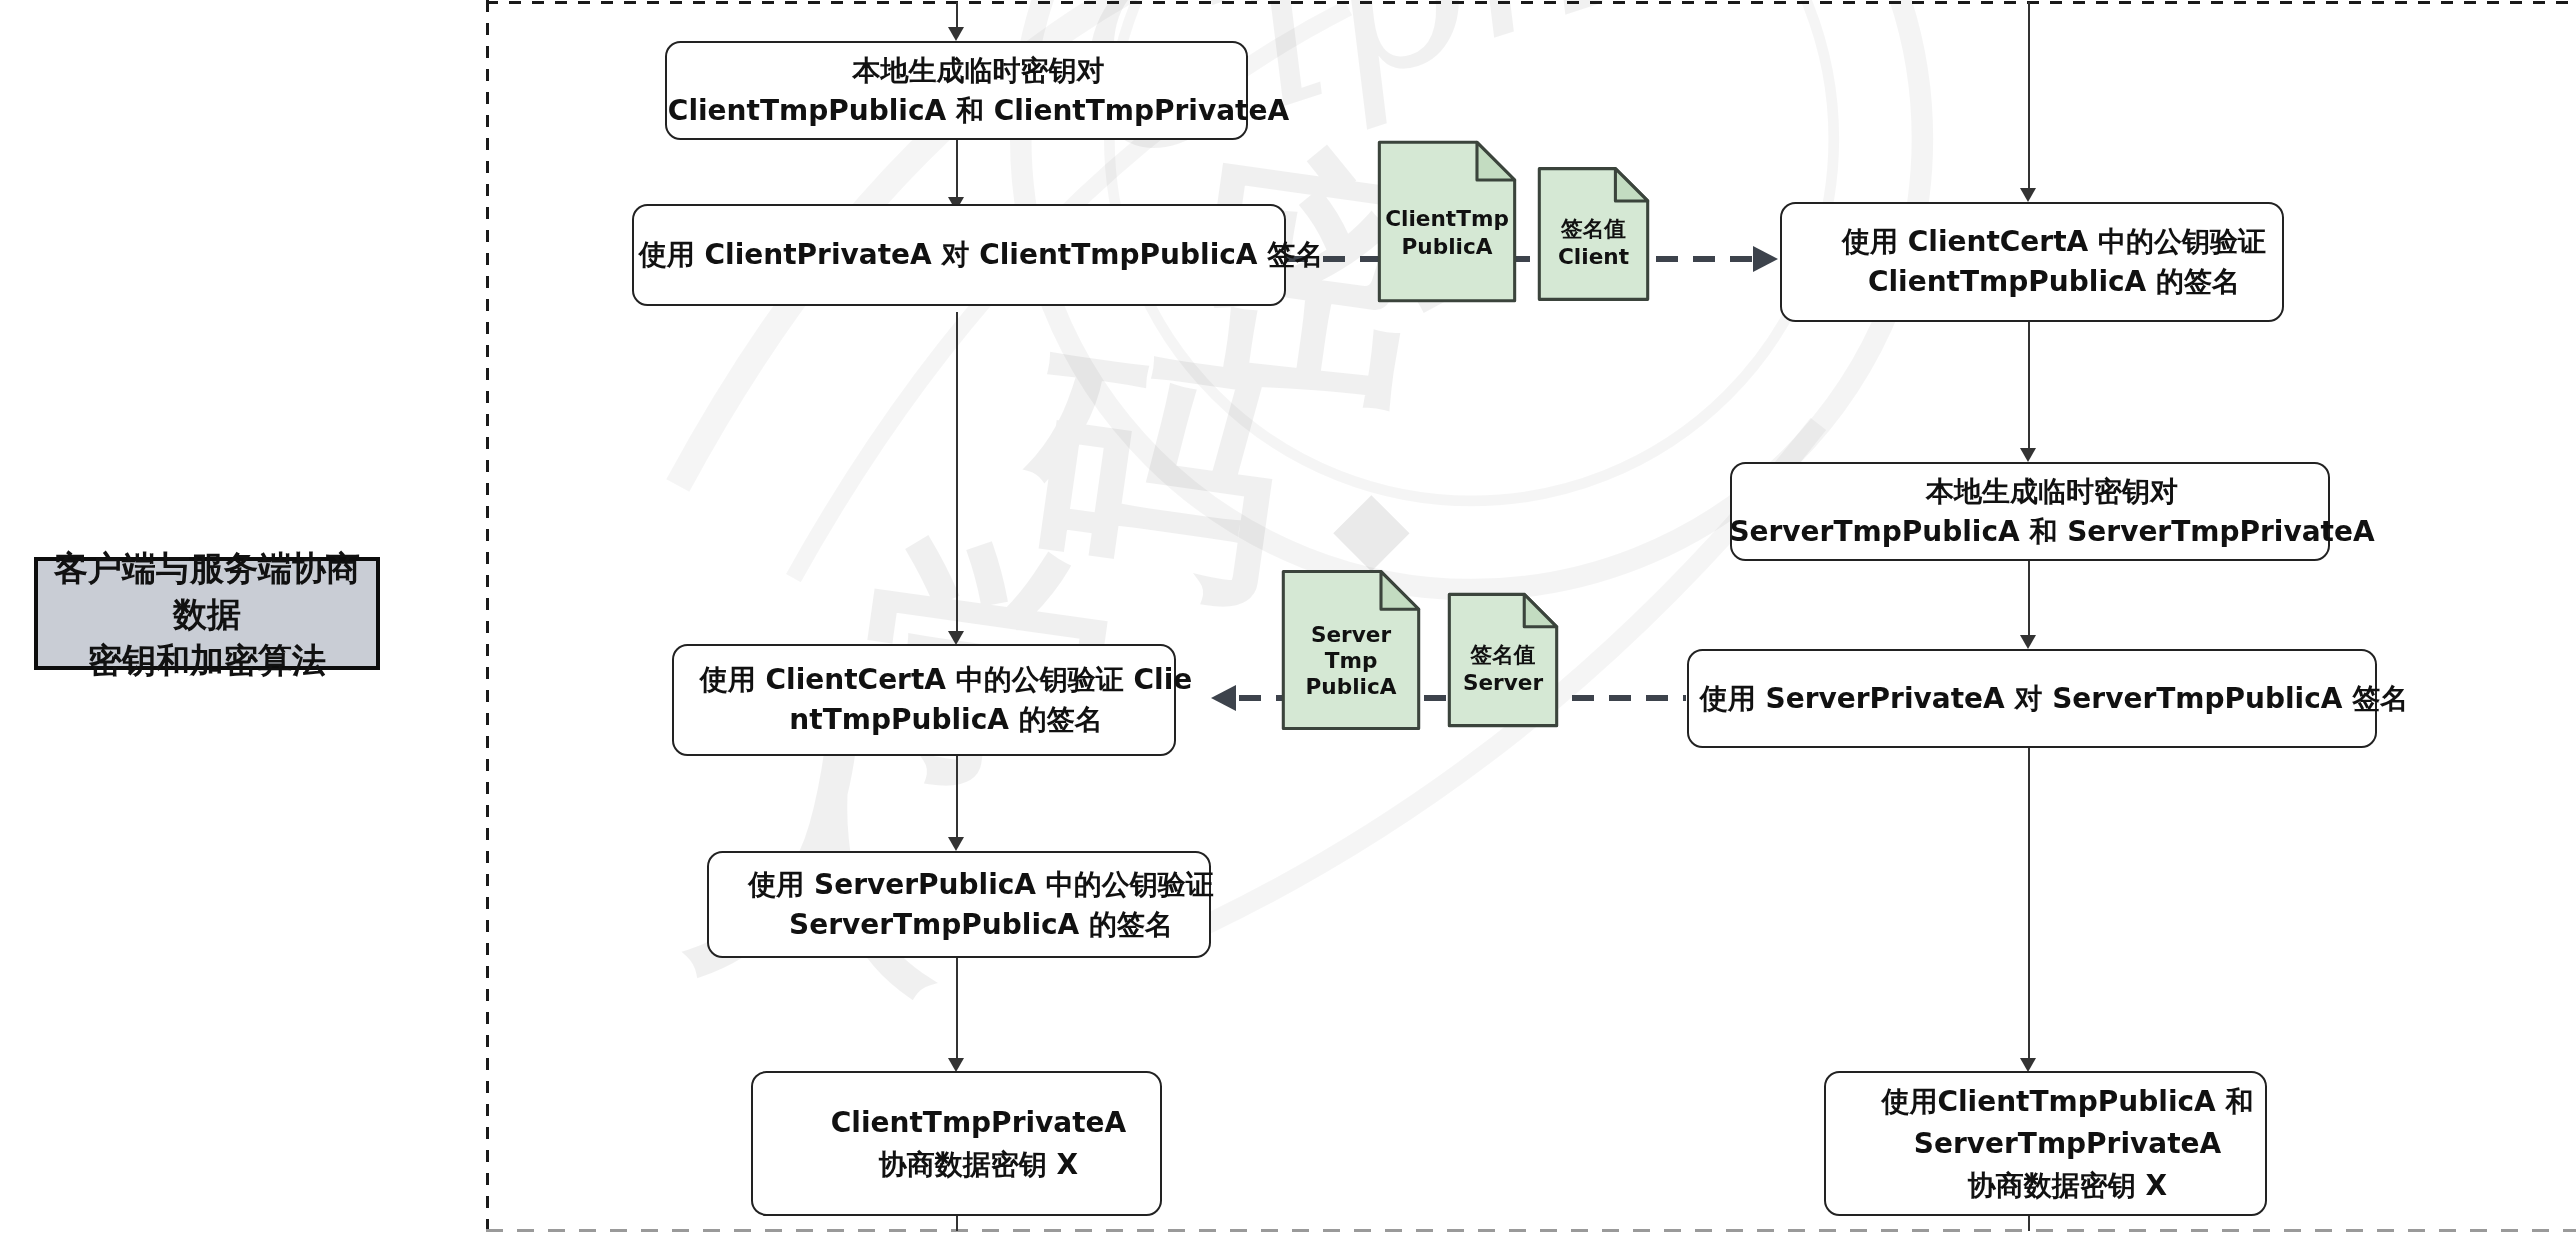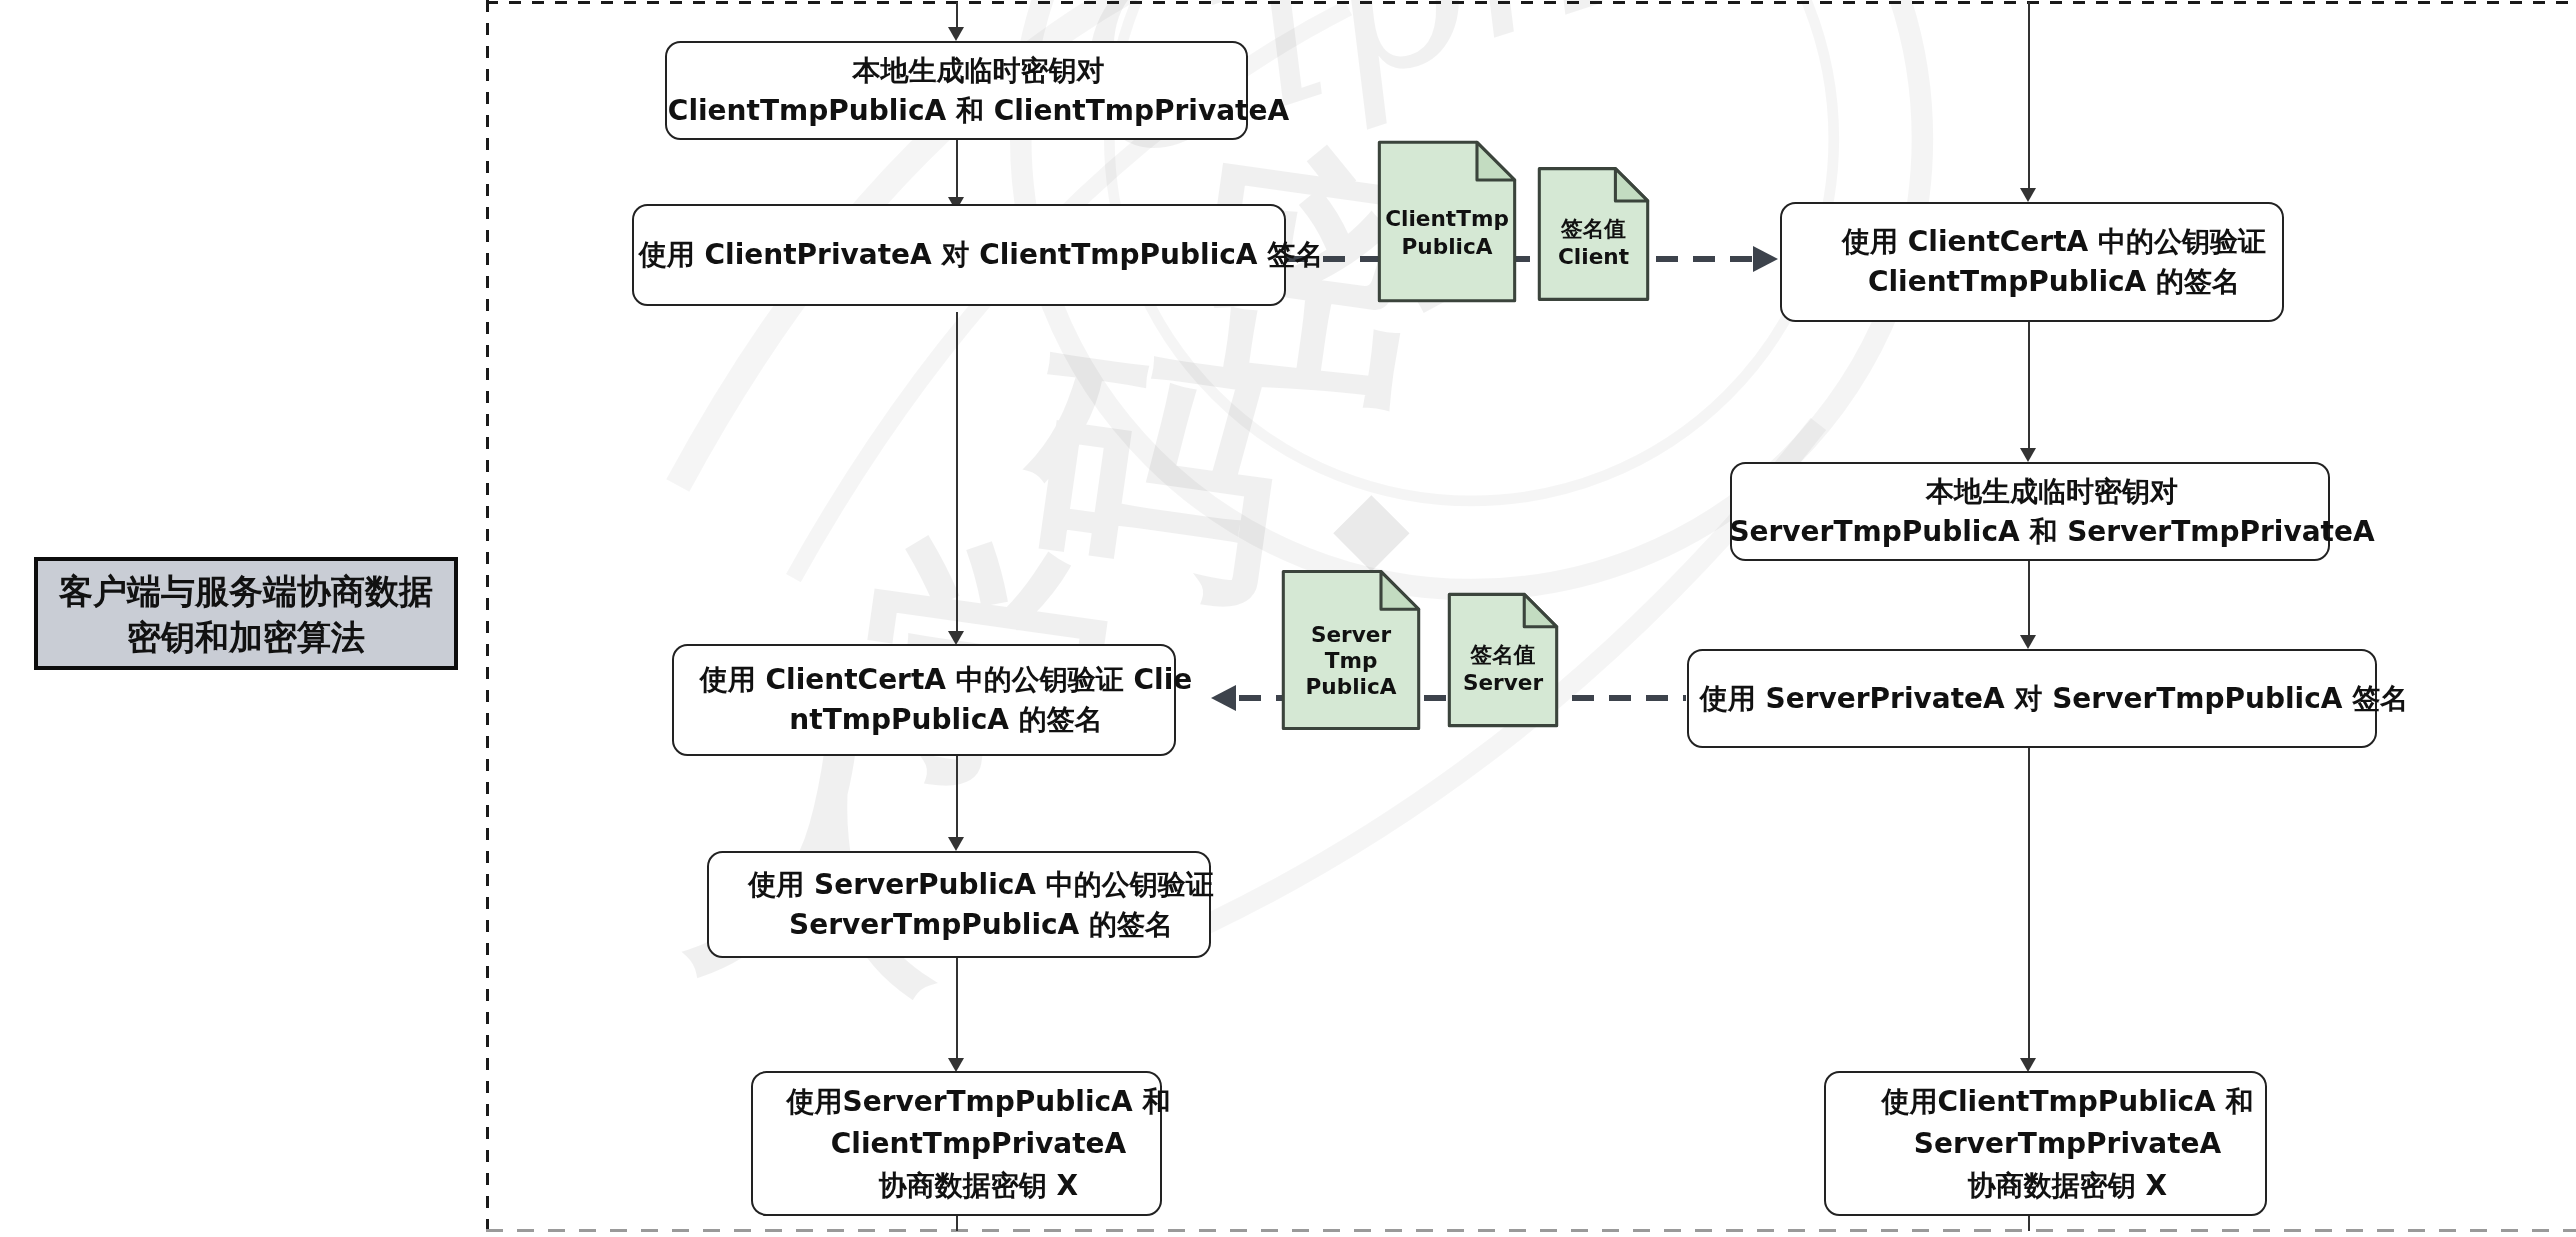--- a/index.html
+++ b/index.html
@@ -26,21 +26,21 @@
   }
   
   .node{
     position:absolute;z-index:3;background:#fff;border:2.3px solid #222;border-radius:15.4px;
     display:flex;flex-direction:column;justify-content:center;align-items:center;
     font-size:28px;font-weight:600;text-align:center;line-height:40px;box-sizing:border-box;padding-left:44px;
   }
   .node .ln{display:block;white-space:nowrap;}
   
   .region-label{
-    position:absolute;left:34px;top:557px;width:424px;height:113px;z-index:3;box-sizing:border-box;
+    position:absolute;left:34px;top:557px;width:346px;height:113px;z-index:3;box-sizing:border-box;
     background:#c9cdd5;border:4.6px solid #0d0d0d;
     display:flex;flex-direction:column;justify-content:center;align-items:center;
     font-family:"DejaVu Serif","Liberation Serif",serif;
     font-size:34px;font-weight:600;line-height:46px;text-align:center;
   }
   
   .conn{position:absolute;width:2.3px;background:#333;z-index:2;}
   .head-down{
     position:absolute;width:0;height:0;z-index:2;
     border-left:8.5px solid transparent;border-right:8.5px solid transparent;border-top:14px solid #333;
@@ -110,21 +110,20 @@
   <span class="ln">使用 ClientCertA 中的公钥验证 Clie</span>
   <span class="ln">ntTmpPublicA 的签名</span>
 </div>
 
 <div class="node" style="left:707px;top:851px;width:504px;height:107px">
   <span class="ln">使用 ServerPublicA 中的公钥验证</span>
   <span class="ln">ServerTmpPublicA 的签名</span>
 </div>
 
 <div class="node" style="left:751px;top:1071px;width:411px;height:145px;line-height:42px">
-  <span class="ln">使用ServerTmpPublicA 和</span>
   <span class="ln">ClientTmpPrivateA</span>
   <span class="ln">协商数据密钥 X</span>
 </div>
 
 <div class="node" style="left:1780px;top:202px;width:504px;height:120px">
   <span class="ln">使用 ClientCertA 中的公钥验证</span>
   <span class="ln">ClientTmpPublicA 的签名</span>
 </div>
 
 <div class="node" style="left:1730px;top:462px;width:600px;height:99px">

